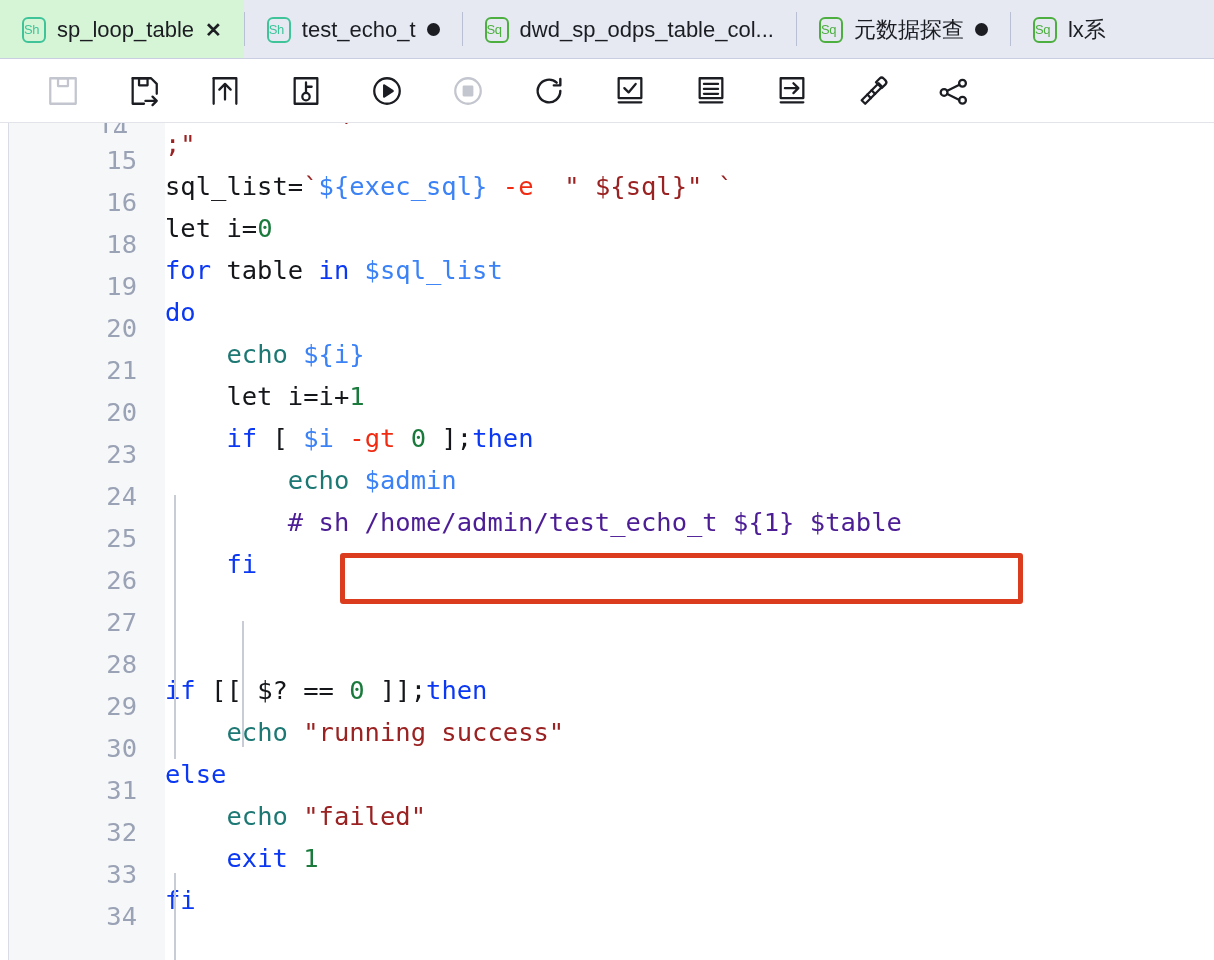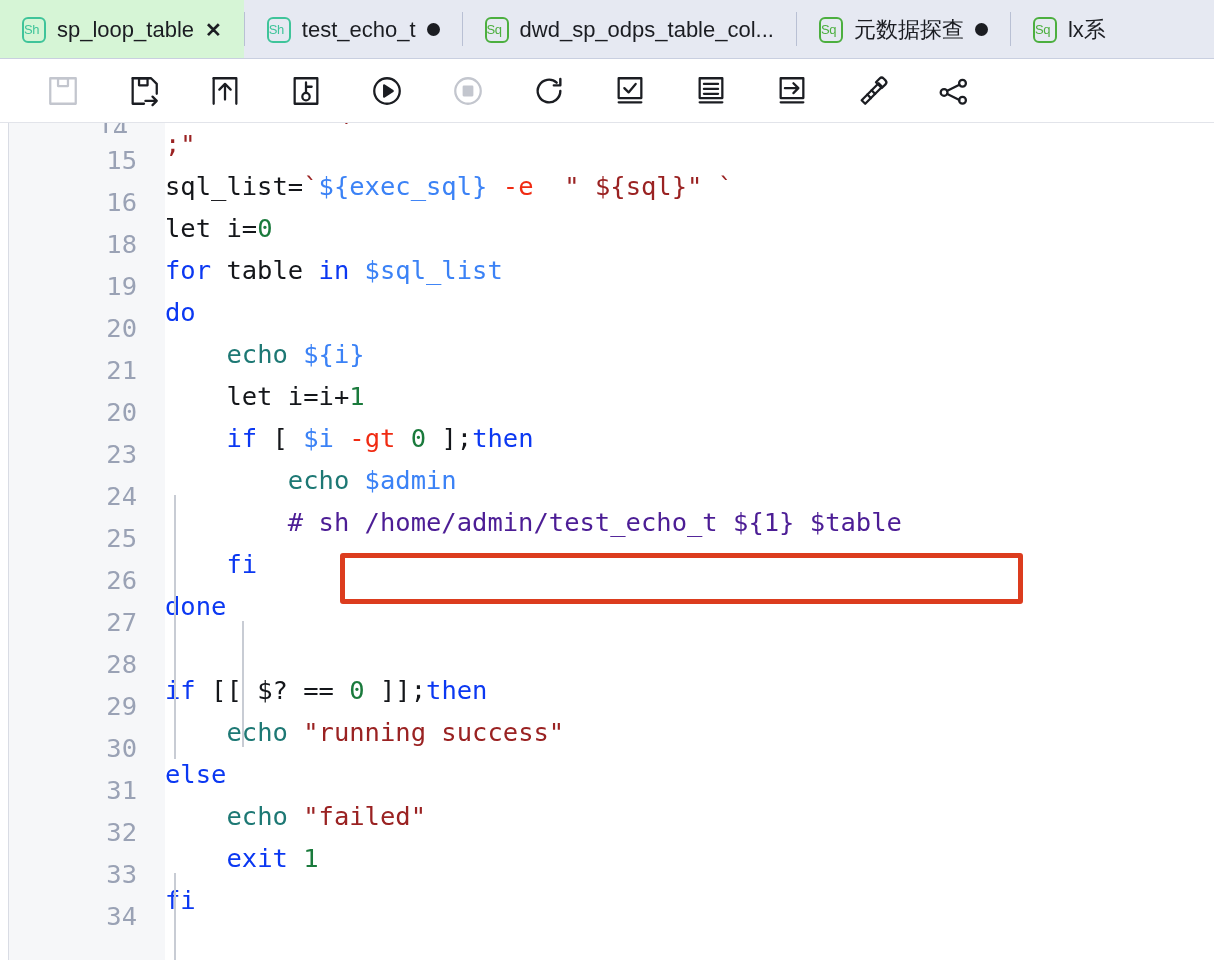--- a/index.html
+++ b/index.html
@@ -323,21 +323,21 @@
         <div class="row"><span class="lineno">16</span><span class="linetext"><span class="pl">sql_list=</span><span class="str">`</span><span class="var">${exec_sql}</span><span class="pl"> </span><span class="opt">-e</span><span class="pl">  </span><span class="str">" ${sql}"</span><span class="pl"> </span><span class="str">`</span></span></div>
         <div class="row"><span class="lineno">18</span><span class="linetext"><span class="pl">let i=</span><span class="num">0</span></span></div>
         <div class="row"><span class="lineno">19</span><span class="linetext"><span class="kw">for</span><span class="pl"> table </span><span class="kw">in</span><span class="pl"> </span><span class="var">$sql_list</span></span></div>
         <div class="row"><span class="lineno">20</span><span class="linetext"><span class="kw">do</span></span></div>
         <div class="row"><span class="lineno">21</span><span class="linetext"><span class="pl">    </span><span class="fn">echo</span><span class="pl"> </span><span class="var">${i}</span></span></div>
         <div class="row"><span class="lineno">20</span><span class="linetext"><span class="pl">    let i=i+</span><span class="num">1</span></span></div>
         <div class="row"><span class="lineno">23</span><span class="linetext"><span class="pl">    </span><span class="kw">if</span><span class="pl"> [ </span><span class="var">$i</span><span class="pl"> </span><span class="opt">-gt</span><span class="pl"> </span><span class="num">0</span><span class="pl"> ];</span><span class="kw">then</span></span></div>
         <div class="row"><span class="lineno">24</span><span class="linetext"><span class="pl">        </span><span class="fn">echo</span><span class="pl"> </span><span class="var">$admin</span></span></div>
         <div class="row"><span class="lineno">25</span><span class="linetext"><span class="pl">        </span><span class="cmt"># sh /home/admin/test_echo_t ${1} $table</span></span></div>
         <div class="row"><span class="lineno">26</span><span class="linetext"><span class="pl">    </span><span class="kw">fi</span></span></div>
-        <div class="row"><span class="lineno">27</span><span class="linetext"><span class="kw">done</span></span></div>
+        <div class="row"><span class="lineno">27</span></div>
         <div class="row"><span class="lineno">28</span><span class="linetext"></span></div>
         <div class="row"><span class="lineno">29</span><span class="linetext"><span class="kw">if</span><span class="pl"> [[ </span><span class="pl">$?</span><span class="pl"> == </span><span class="num">0</span><span class="pl"> ]];</span><span class="kw">then</span></span></div>
         <div class="row"><span class="lineno">30</span><span class="linetext"><span class="pl">    </span><span class="fn">echo</span><span class="pl"> </span><span class="str">"running success"</span></span></div>
         <div class="row"><span class="lineno">31</span><span class="linetext"><span class="kw">else</span></span></div>
         <div class="row"><span class="lineno">32</span><span class="linetext"><span class="pl">    </span><span class="fn">echo</span><span class="pl"> </span><span class="str">"failed"</span></span></div>
         <div class="row"><span class="lineno">33</span><span class="linetext"><span class="pl">    </span><span class="kw">exit</span><span class="pl"> </span><span class="num">1</span></span></div>
         <div class="row"><span class="lineno">34</span><span class="linetext"><span class="kw">fi</span></span></div>
         <div class="iguide" style="left: 165px; top: 372px; height: 264px;"></div>
         <div class="iguide" style="left: 233px; top: 498px; height: 126px;"></div>
         <div class="iguide" style="left: 165px; top: 750px; height: 86px;"></div>

